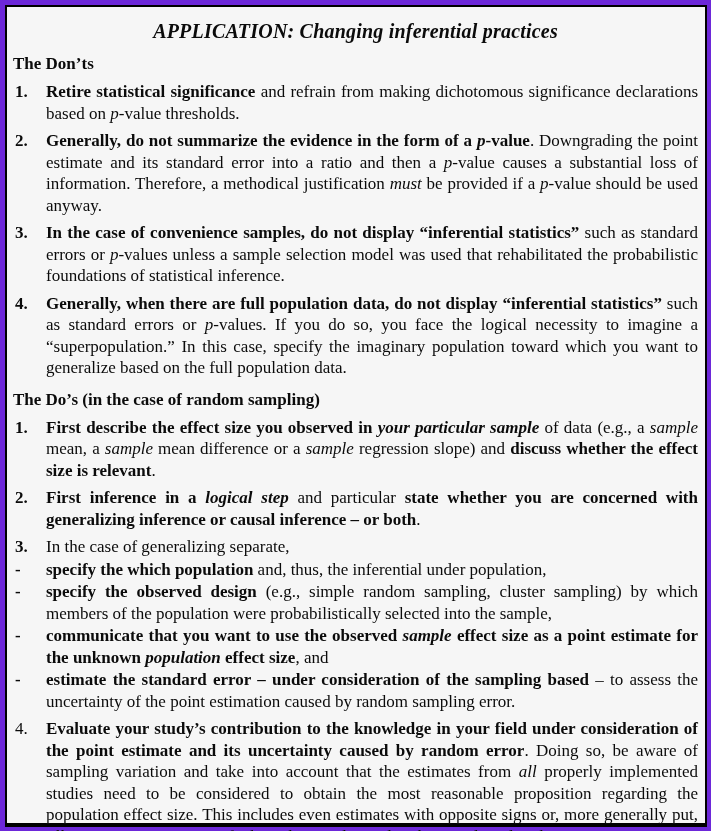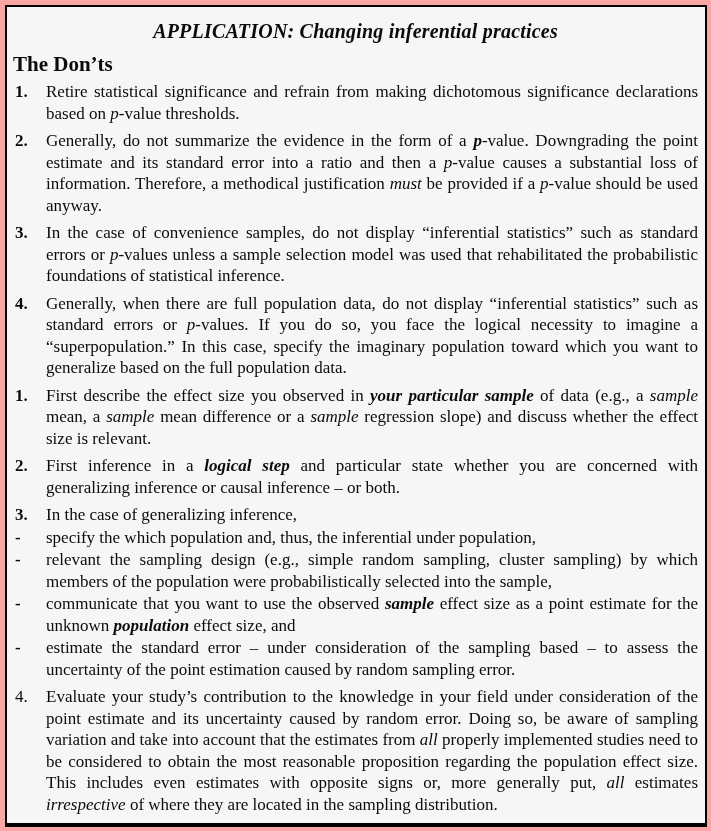--- a/index.html
+++ b/index.html
@@ -4,21 +4,21 @@
 <style>
   html, body {
     margin: 0;
     padding: 0;
     background: #f2f2f2;
   }
   .page {
     position: relative;
     width: 711px;
     height: 831px;
-    background: #fca5a5;
+    background: #6d28d9;
     font-family: "Liberation Serif", "DejaVu Serif", serif;
     color: #0b0b0b;
     overflow: hidden;
   }
   .box {
     position: absolute;
     top: 5px;
     left: 5px;
     right: 4px;
     bottom: 4px;
@@ -32,21 +32,21 @@
     text-align: center;
     font-weight: bold;
     font-style: italic;
     font-size: 20px;
     line-height: 24px;
     margin: 8px 0 2px 0;
     letter-spacing: 0.2px;
   }
   .heading {
     font-weight: bold;
-    font-size: 21px;
+    font-size: 17px;
     line-height: 22px;
     margin: 10px 0 0 0;
   }
   .items {
     margin: 0;
   }
   .list-item {
     display: flex;
     margin-top: 6px;
     font-size: 17px;
@@ -60,21 +60,21 @@
     width: 33px;
     padding-left: 2px;
     box-sizing: border-box;
   }
   .marker.b { font-weight: bold; }
   .item-text {
     flex: 1;
     text-align: justify;
     hyphens: none;
   }
-  .b  { font-weight: normal; }
+  .b  { font-weight: bold; }
   .i  { font-style: italic; }
   .bi { font-weight: bold; font-style: italic; }
 </style>
 </head>
 <body>
 
 <div class="page">
   <div class="box">
     <div class="title">APPLICATION: Changing inferential practices</div>
 
@@ -94,40 +94,41 @@
             <div class="item-text"><span class="b">In the case of convenience samples, do not display “inferential statistics”</span><span> such as standard errors or </span><span class="i">p</span><span>-values unless a sample selection model was used that rehabilitated the probabilistic foundations of statistical inference.</span></div>
           </div>
           <div class="list-item">
             <span class="marker b">4.</span>
             <div class="item-text"><span class="b">Generally, when there are full population data, do not display “inferential statistics”</span><span> such as standard errors or </span><span class="i">p</span><span>-values. If you do so, you face the logical necessity to imagine a “superpopulation.” In this case, specify the imaginary population toward which you want to generalize based on the full population data.</span></div>
           </div>
         </div>
     </div>
 
     <div class="section">
+      <div class="heading">The Do’s (in the case of random sampling)</div>
       <div class="items">
           <div class="list-item">
             <span class="marker b">1.</span>
             <div class="item-text"><span class="b">First describe the effect size you observed in </span><span class="bi">your particular sample</span><span> of data (e.g., a </span><span class="i">sample</span><span> mean, a </span><span class="i">sample</span><span> mean difference or a </span><span class="i">sample</span><span> regression slope) and </span><span class="b">discuss whether the effect size is relevant</span><span>.</span></div>
           </div>
           <div class="list-item">
             <span class="marker b">2.</span>
             <div class="item-text"><span class="b">First inference in a </span><span class="bi">logical step</span><span> and particular </span><span class="b">state whether you are concerned with generalizing inference or causal inference – or both</span><span>.</span></div>
           </div>
           <div class="list-item">
             <span class="marker b">3.</span>
-            <div class="item-text"><span>In the case of generalizing inference,</span></div>
+            <div class="item-text"><span>In the case of generalizing separate,</span></div>
           </div>
           <div class="list-item tight">
             <span class="marker b">-</span>
             <div class="item-text"><span class="b">specify the which population</span><span> and, thus, the inferential under population,</span></div>
           </div>
           <div class="list-item tight">
             <span class="marker b">-</span>
-            <div class="item-text"><span class="b">relevant the sampling design</span><span> (e.g., simple random sampling, cluster sampling) by which members of the population were probabilistically selected into the sample,</span></div>
+            <div class="item-text"><span class="b">specify the observed design</span><span> (e.g., simple random sampling, cluster sampling) by which members of the population were probabilistically selected into the sample,</span></div>
           </div>
           <div class="list-item tight">
             <span class="marker b">-</span>
             <div class="item-text"><span class="b">communicate that you want to use the observed </span><span class="bi">sample</span><span class="b"> effect size as a point estimate for the unknown </span><span class="bi">population</span><span class="b"> effect size</span><span>, and</span></div>
           </div>
           <div class="list-item tight">
             <span class="marker b">-</span>
             <div class="item-text"><span class="b">estimate the standard error – under consideration of the sampling based</span><span> – to assess the uncertainty of the point estimation caused by random sampling error.</span></div>
           </div>
           <div class="list-item">

